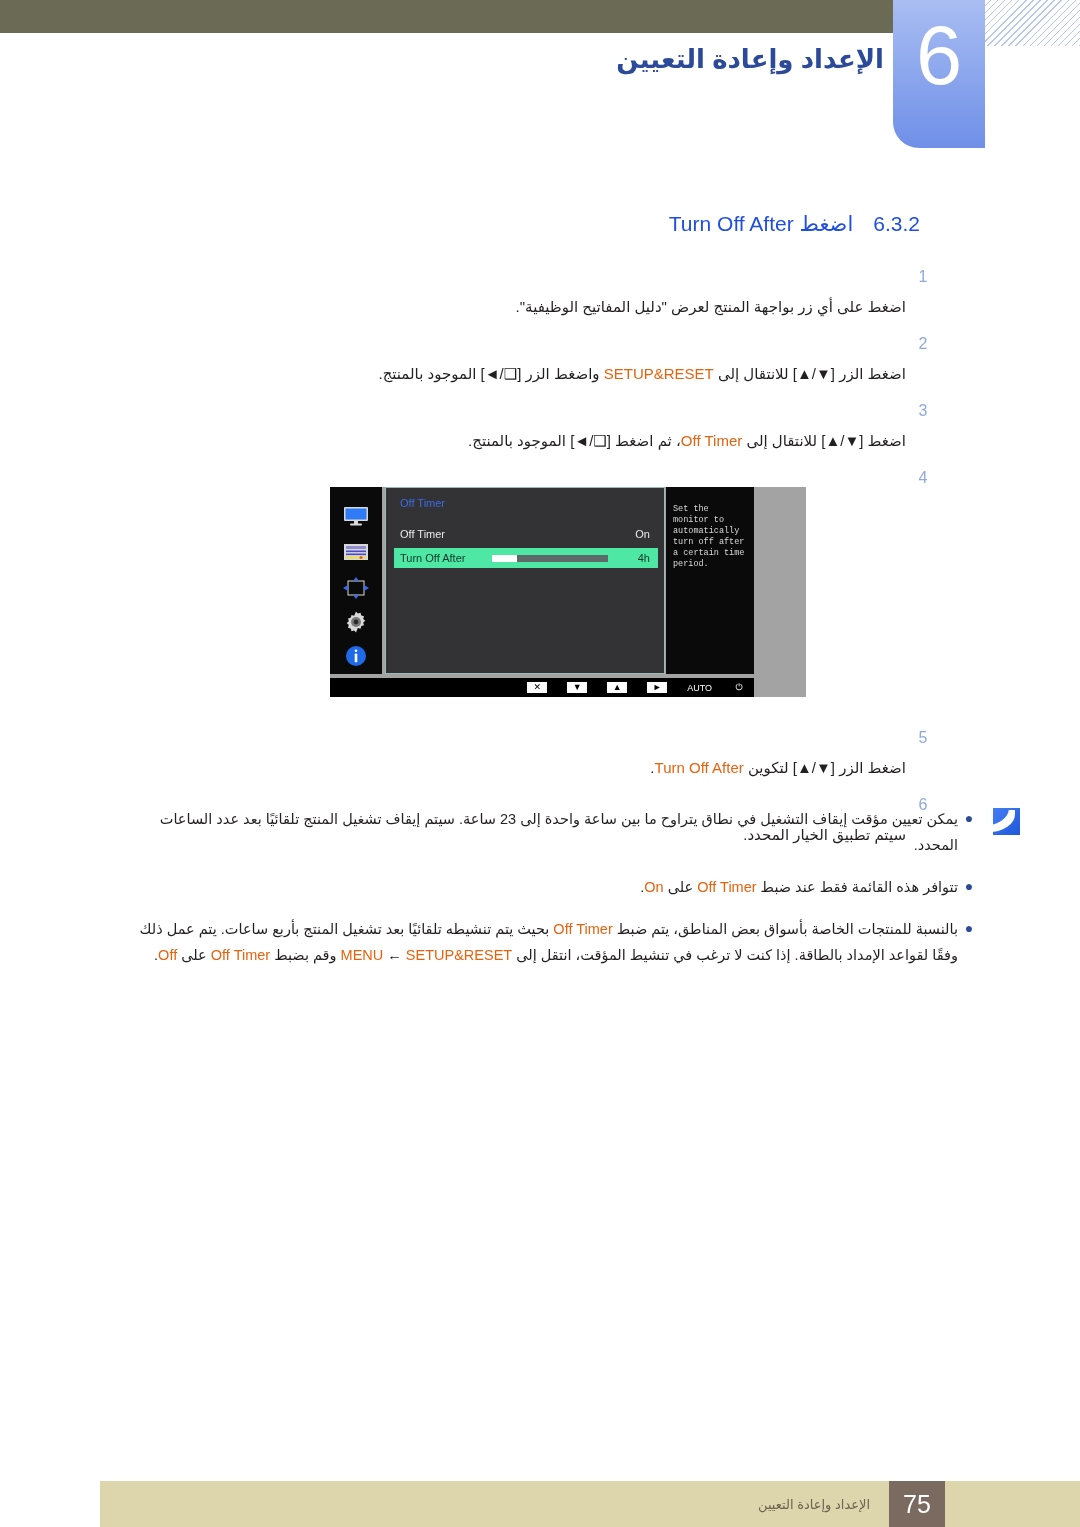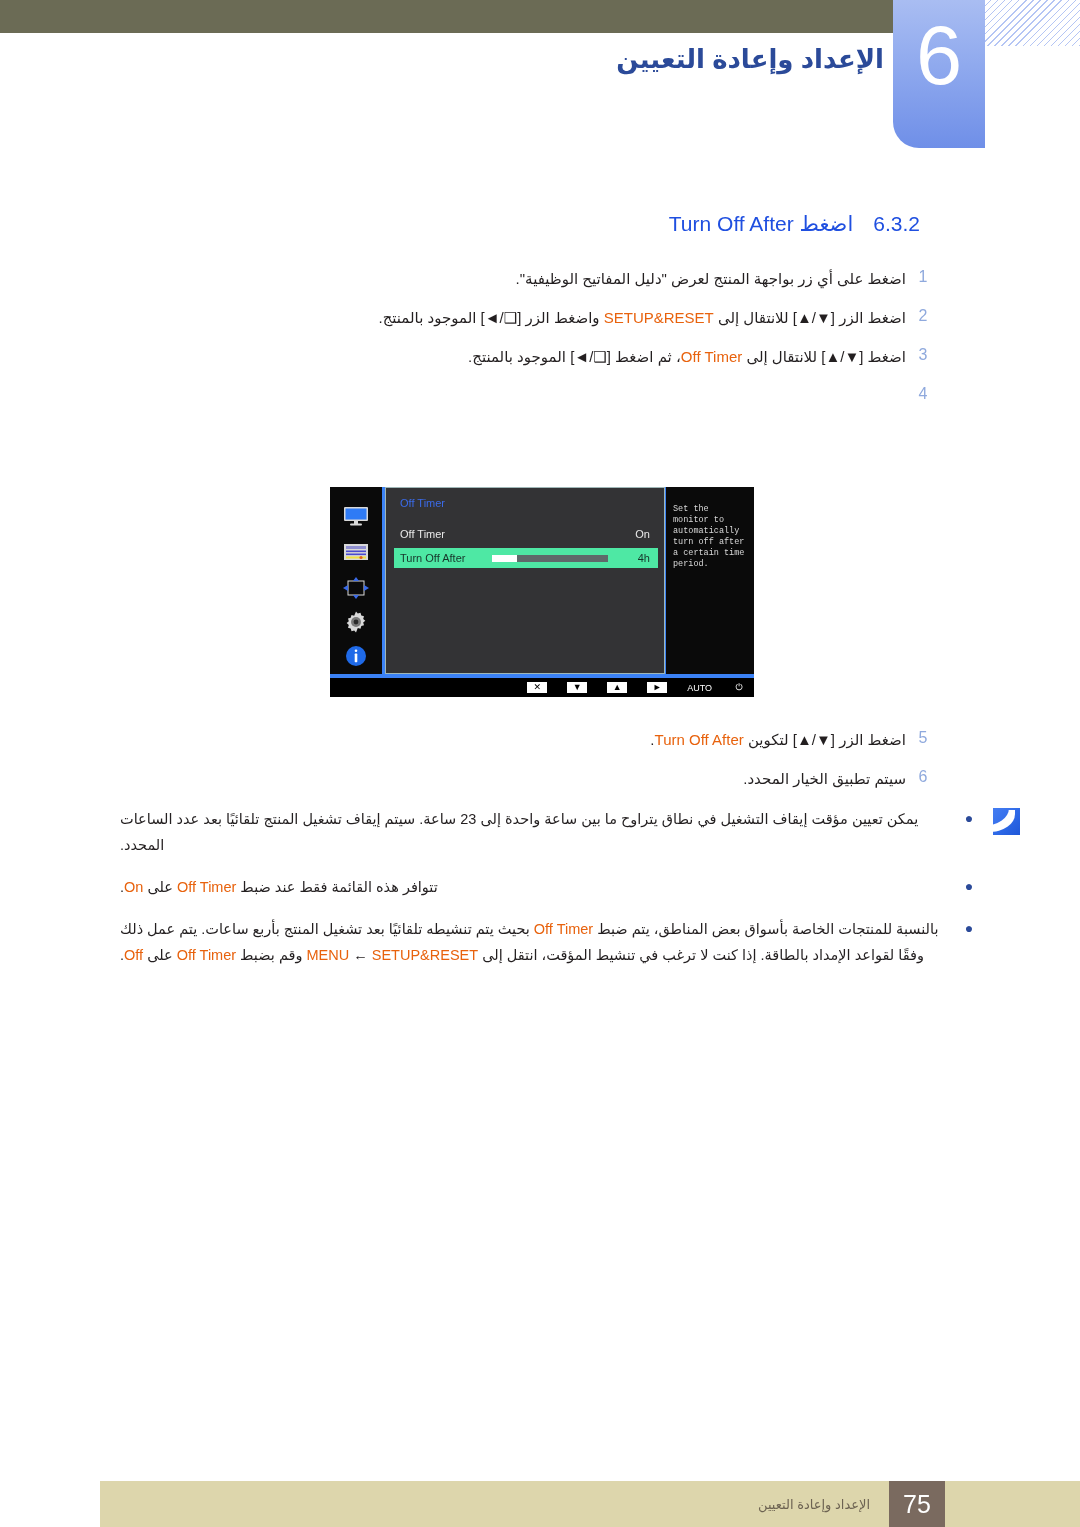--- a/index.html
+++ b/index.html
@@ -105,35 +105,36 @@
     font-size: 16px;
     line-height: 22px;
     font-family: "Liberation Sans", sans-serif;
   }
   .step-body {
     flex: 1 1 auto;
     color: #231f20;
     font-size: 15px;
     line-height: 25px;
     direction: rtl;
+    margin-top: 28px;
   }
   .step-body div { white-space: normal; }
   .hl { color: #e8620d; direction: ltr; unicode-bidi: embed; }
   .kb { direction: ltr; unicode-bidi: embed; font-family: "Liberation Sans", sans-serif; }
   .en { direction: ltr; unicode-bidi: embed; }
 
   
   .osd {
     position: absolute;
     left: 330px;
     top: 487px;
-    width: 424px;
+    width: 476px;
     height: 210px;
     direction: ltr;
-    background: #3b82f6;
+    background: #a3a3a3;
   }
   .osd-sidebar {
     position: absolute;
     left: 0; top: 0;
     width: 52px; height: 187px;
     background: #0a0a0a;
   }
   .osd-side-icon {
     position: absolute;
     left: 10px;
@@ -274,21 +275,21 @@
   }
   .note-bullet {
     flex: 0 0 22px;
     text-align: center;
     color: #2b4a99;
     font-size: 14px;
     line-height: 25px;
   }
   .note-text {
     flex: 1 1 auto;
-    text-align: left;
+    text-align: right;
     color: #231f20;
     font-size: 14.5px;
     line-height: 26px;
     direction: rtl;
   }
 
   
   .footer-band {
     position: absolute;
     left: 100px;

